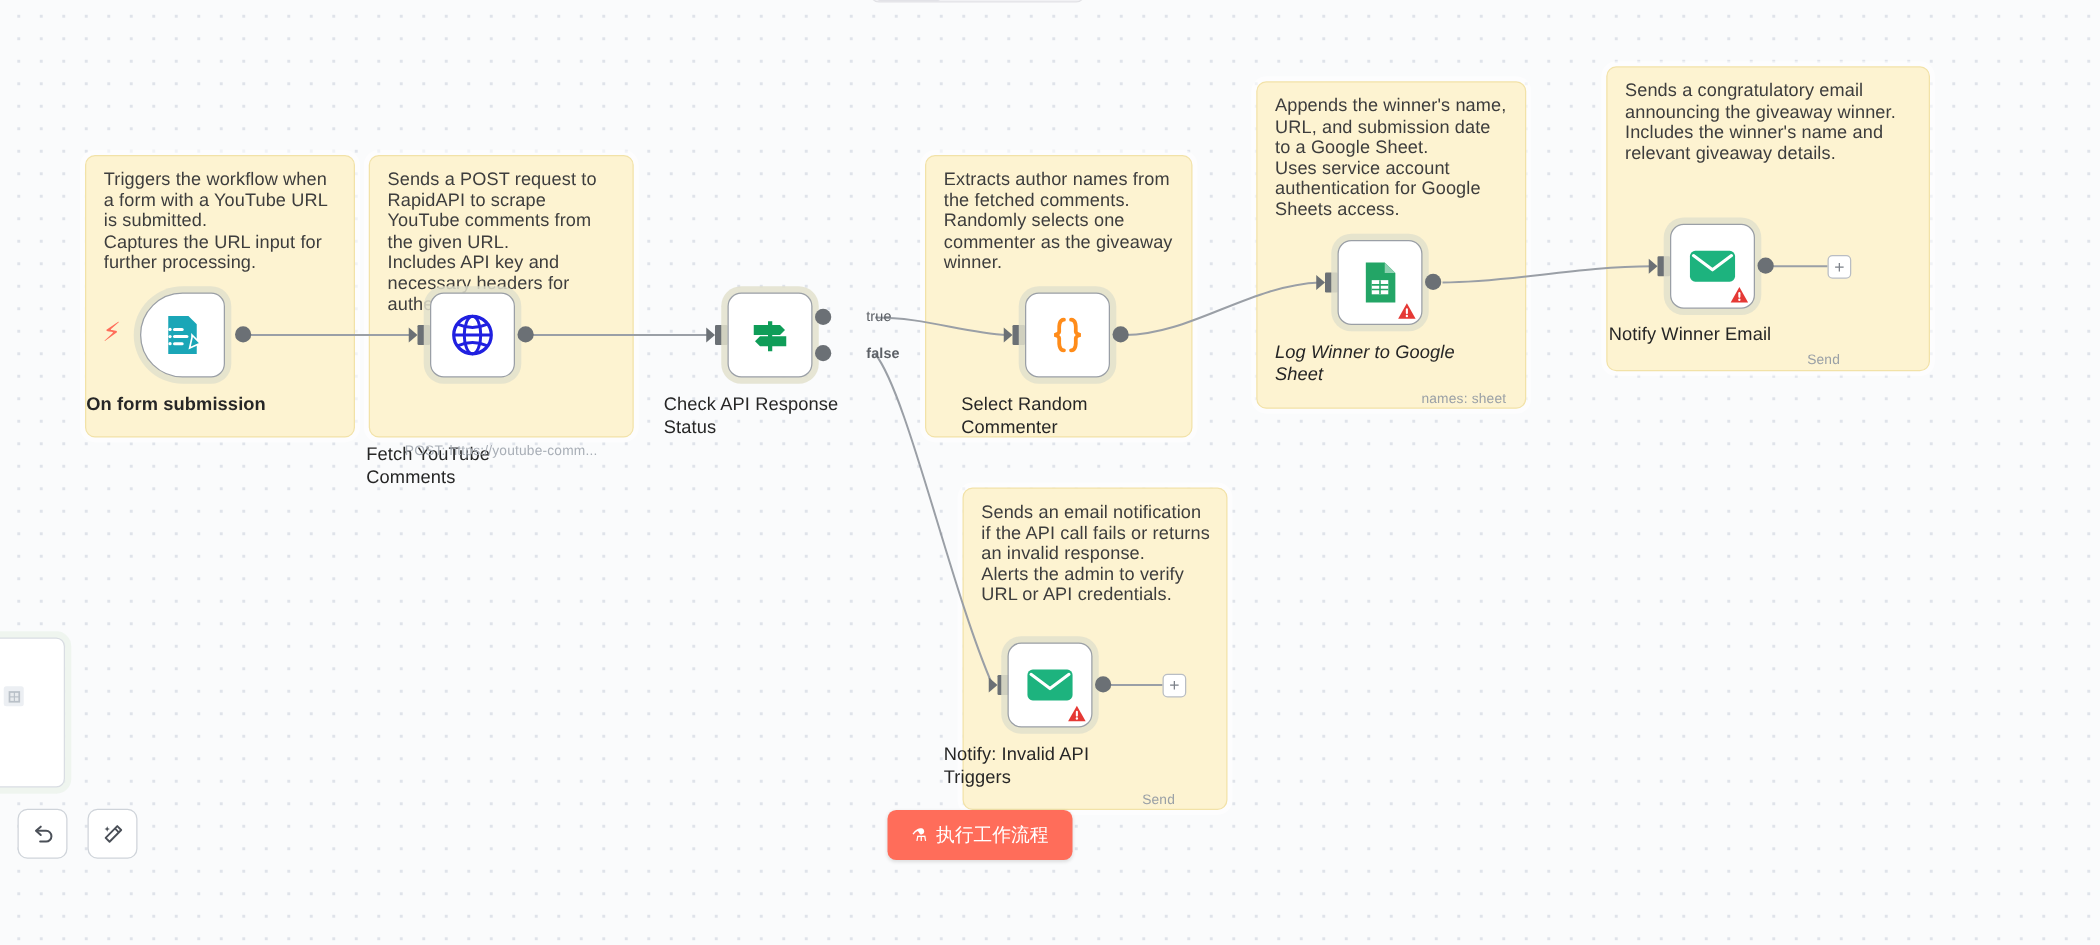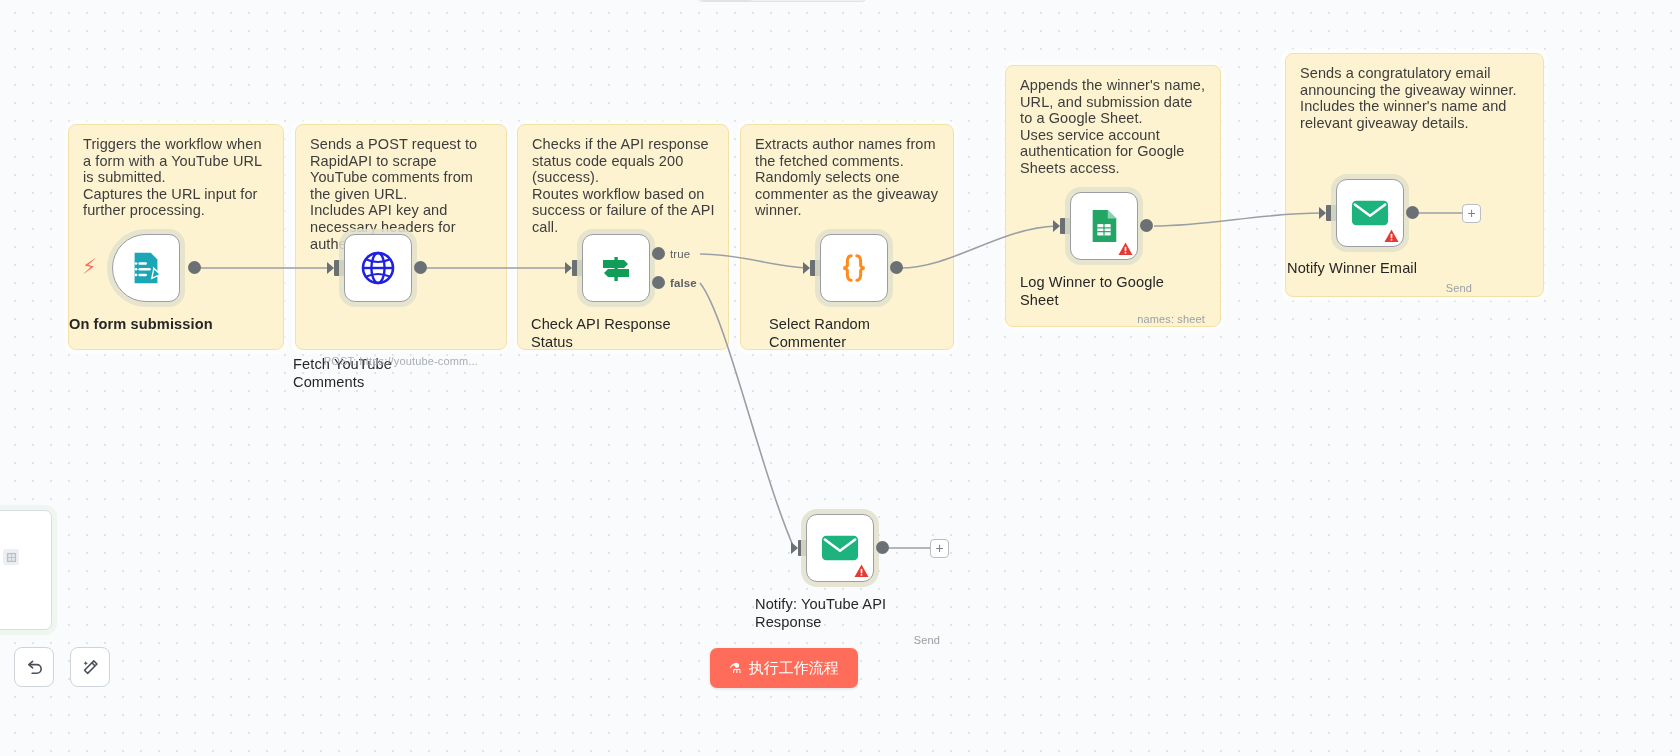--- a/index.html
+++ b/index.html
@@ -86,21 +86,21 @@
     content:"";position:absolute;left:-7px;top:2px;
     border-left:7px solid #6b7075;
     border-top:6px solid transparent;
     border-bottom:6px solid transparent;
   }
   .port-out{
     position:absolute;width:13px;height:13px;border-radius:50%;
     background:#6b7075;
   }
   .port-label{
-    position:absolute;font-size:11.5px;color:#5c6066;letter-spacing:.1px;
+    position:absolute;font-size:11.5px;color:#5c6066;letter-spacing:.1px;margin-left:23px;
   }
   .plus-btn{
     position:absolute;width:19px;height:19px;
     border:1.3px solid #b9bdc4;border-radius:4px;background:#fff;
     box-sizing:border-box;
     color:#7d828a;font-size:14px;line-height:16px;text-align:center;
   }
   .trig-bolt{
     position:absolute;
     font-size:21px;color:#ff6d5a;line-height:1;
@@ -188,40 +188,40 @@
   <div class="sticky" style="left:68px;top:124px;width:216px;height:226px;">
     <div class="note-text">Triggers the workflow when a form with a YouTube URL is submitted.
 Captures the URL input for further processing.</div>
   </div>
 
   <div class="sticky" style="left:295px;top:124px;width:212px;height:226px;">
     <div class="note-text">Sends a POST request to RapidAPI to scrape YouTube comments from the given URL.
 Includes API key and necessary headers for authentication.</div>
   </div>
 
-  <div class="sticky" style="left:517px;top:124px;width:212px;height:226px;">
-    <div class="note-text">Checks if the API response status code equals 200 (success).
-Routes workflow based on success or failure of the API call.</div>
-  </div>
 
   <div class="sticky" style="left:740px;top:124px;width:214px;height:226px;">
     <div class="note-text">Extracts author names from the fetched comments.
 Randomly selects one commenter as the giveaway winner.</div>
   </div>
 
   <div class="sticky" style="left:1005px;top:65px;width:216px;height:262px;">
     <div class="note-text">Appends the winner's name, URL, and submission date to a Google Sheet.
 Uses service account authentication for Google Sheets access.</div>
   </div>
 
   <div class="sticky" style="left:1285px;top:53px;width:259px;height:244px;">
     <div class="note-text">Sends a congratulatory email announcing the giveaway winner.
 Includes the winner's name and relevant giveaway details.</div>
   </div>
 
+  <div class="sticky" style="left:770px;top:390px;width:212px;height:258px;">
+    <div class="note-text">Sends an email notification if the API call fails or returns an invalid response.
+Alerts the admin to verify URL or API credentials.</div>
+  </div>
 
 </div>
 
 <svg id="edges" width="1680" height="756">
   <defs>
     <marker id="arrow" markerWidth="9" markerHeight="9" refX="1" refY="4.5" orient="auto">
       <path d="M0,0 L7,4.5 L0,9 Z" fill="#6b7075"></path>
     </marker>
   </defs>
 
@@ -317,21 +317,21 @@
         <line x1="9" y1="24" x2="23" y2="24" stroke="#23a566" stroke-width="1.3"></line>
         <line x1="16" y1="16" x2="16" y2="28" stroke="#23a566" stroke-width="1.3"></line>
       </svg>
       <svg class="warn" viewBox="0 0 16 15">
         <path d="M8 0.6 L15.5 14 H0.5 Z" fill="#e53935"></path>
         <rect x="7.1" y="5" width="1.8" height="5" rx=".9" fill="#fff"></rect>
         <circle cx="8" cy="11.6" r="1" fill="#fff"></circle>
       </svg>
     </div>
     <div class="port-out" style="left:1140px;top:219px;"></div>
-    <div class="node-label" style="left:1020px;top:274px;">Log Winner to Google Sheet</div>
+    <div class="node-label" style="left:1020px;top:274px;font-style:italic;">Log Winner to Google Sheet</div>
     <div class="node-sub" style="left:1005px;top:313px;">names: sheet</div>
   </div>
 
   <div class="node">
     <div class="port-in" style="left:1326px;top:205px;"></div>
     <div class="node-box" style="left:1336px;top:179px;">
       <svg width="38" height="30" viewBox="0 0 40 30">
         <rect x="1" y="2" width="38" height="26" rx="4.5" fill="#1db37e"></rect>
         <path d="M4 6 L20 18 L36 6" fill="none" stroke="#fff" stroke-width="2.6" stroke-linecap="round" stroke-linejoin="round"></path>
       </svg>
@@ -355,21 +355,21 @@
         <path d="M4 6 L20 18 L36 6" fill="none" stroke="#fff" stroke-width="2.6" stroke-linecap="round" stroke-linejoin="round"></path>
       </svg>
       <svg class="warn" viewBox="0 0 16 15">
         <path d="M8 0.6 L15.5 14 H0.5 Z" fill="#e53935"></path>
         <rect x="7.1" y="5" width="1.8" height="5" rx=".9" fill="#fff"></rect>
         <circle cx="8" cy="11.6" r="1" fill="#fff"></circle>
       </svg>
     </div>
     <div class="port-out" style="left:876px;top:541px;"></div>
     <div class="plus-btn" style="left:930px;top:539px;">+</div>
-    <div class="node-label" style="left:755px;top:596px;">Notify: YouTube API Response</div>
+    <div class="node-label" style="left:755px;top:596px;">Notify: Invalid API Triggers</div>
     <div class="node-sub" style="left:740px;top:634px;">Send</div>
   </div>
 
 </div>
 
 <div class="ctrl" style="left:14px;top:647px;">
   <svg width="19" height="19" viewBox="0 0 20 20">
     <path d="M5 7 h7.5 a4.5 4.5 0 1 1 0 9 h-5" fill="none" stroke="#4b5058" stroke-width="1.7" stroke-linecap="round"></path>
     <path d="M8 3.5 L4 7 L8 10.5" fill="none" stroke="#4b5058" stroke-width="1.7" stroke-linecap="round" stroke-linejoin="round"></path>
   </svg>

